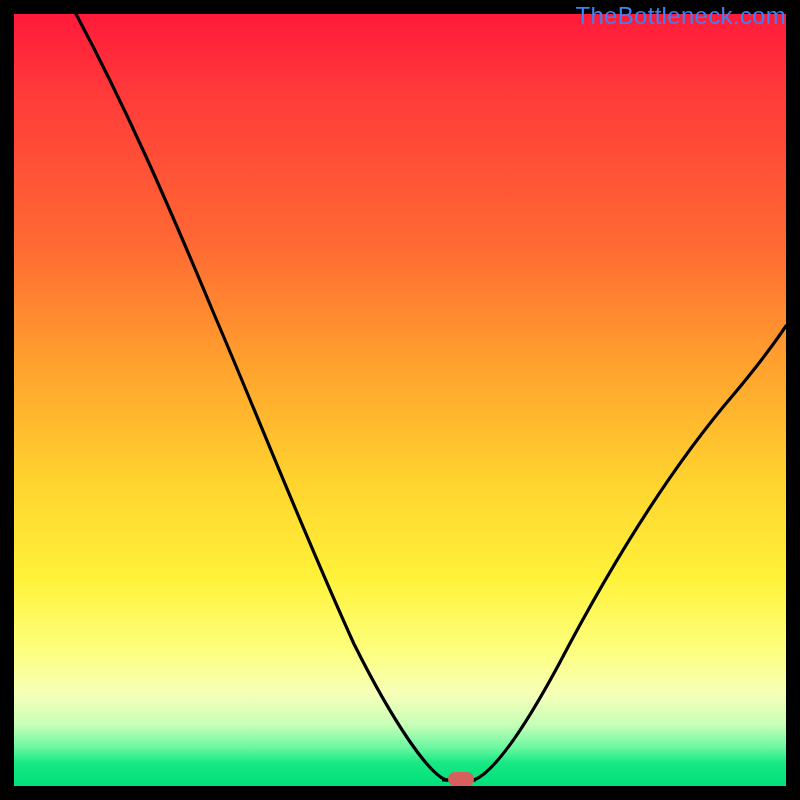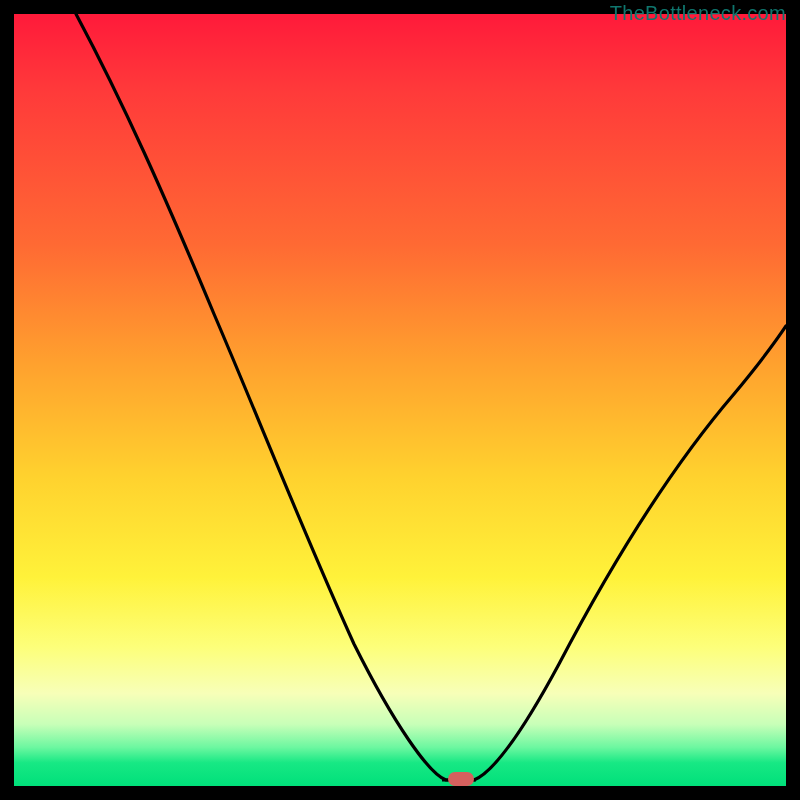--- a/index.html
+++ b/index.html
@@ -37,22 +37,22 @@
       #c8ffb8 92%,
       #6cf7a0 95%,
       #17e884 97%,
       #00e07a 100%
     );
   }
   .watermark {
     position: absolute;
     top: 2px;
     right: 14px;
-    color: #0f766e;
-    font-size: 20px;
+    color: #3b82f6;
+    font-size: 24px;
     letter-spacing: 0.3px;
     font-weight: 500;
     user-select: none;
   }
   svg.curve {
     position: absolute;
     left: 0;
     top: 0;
     width: 772px;
     height: 772px;

